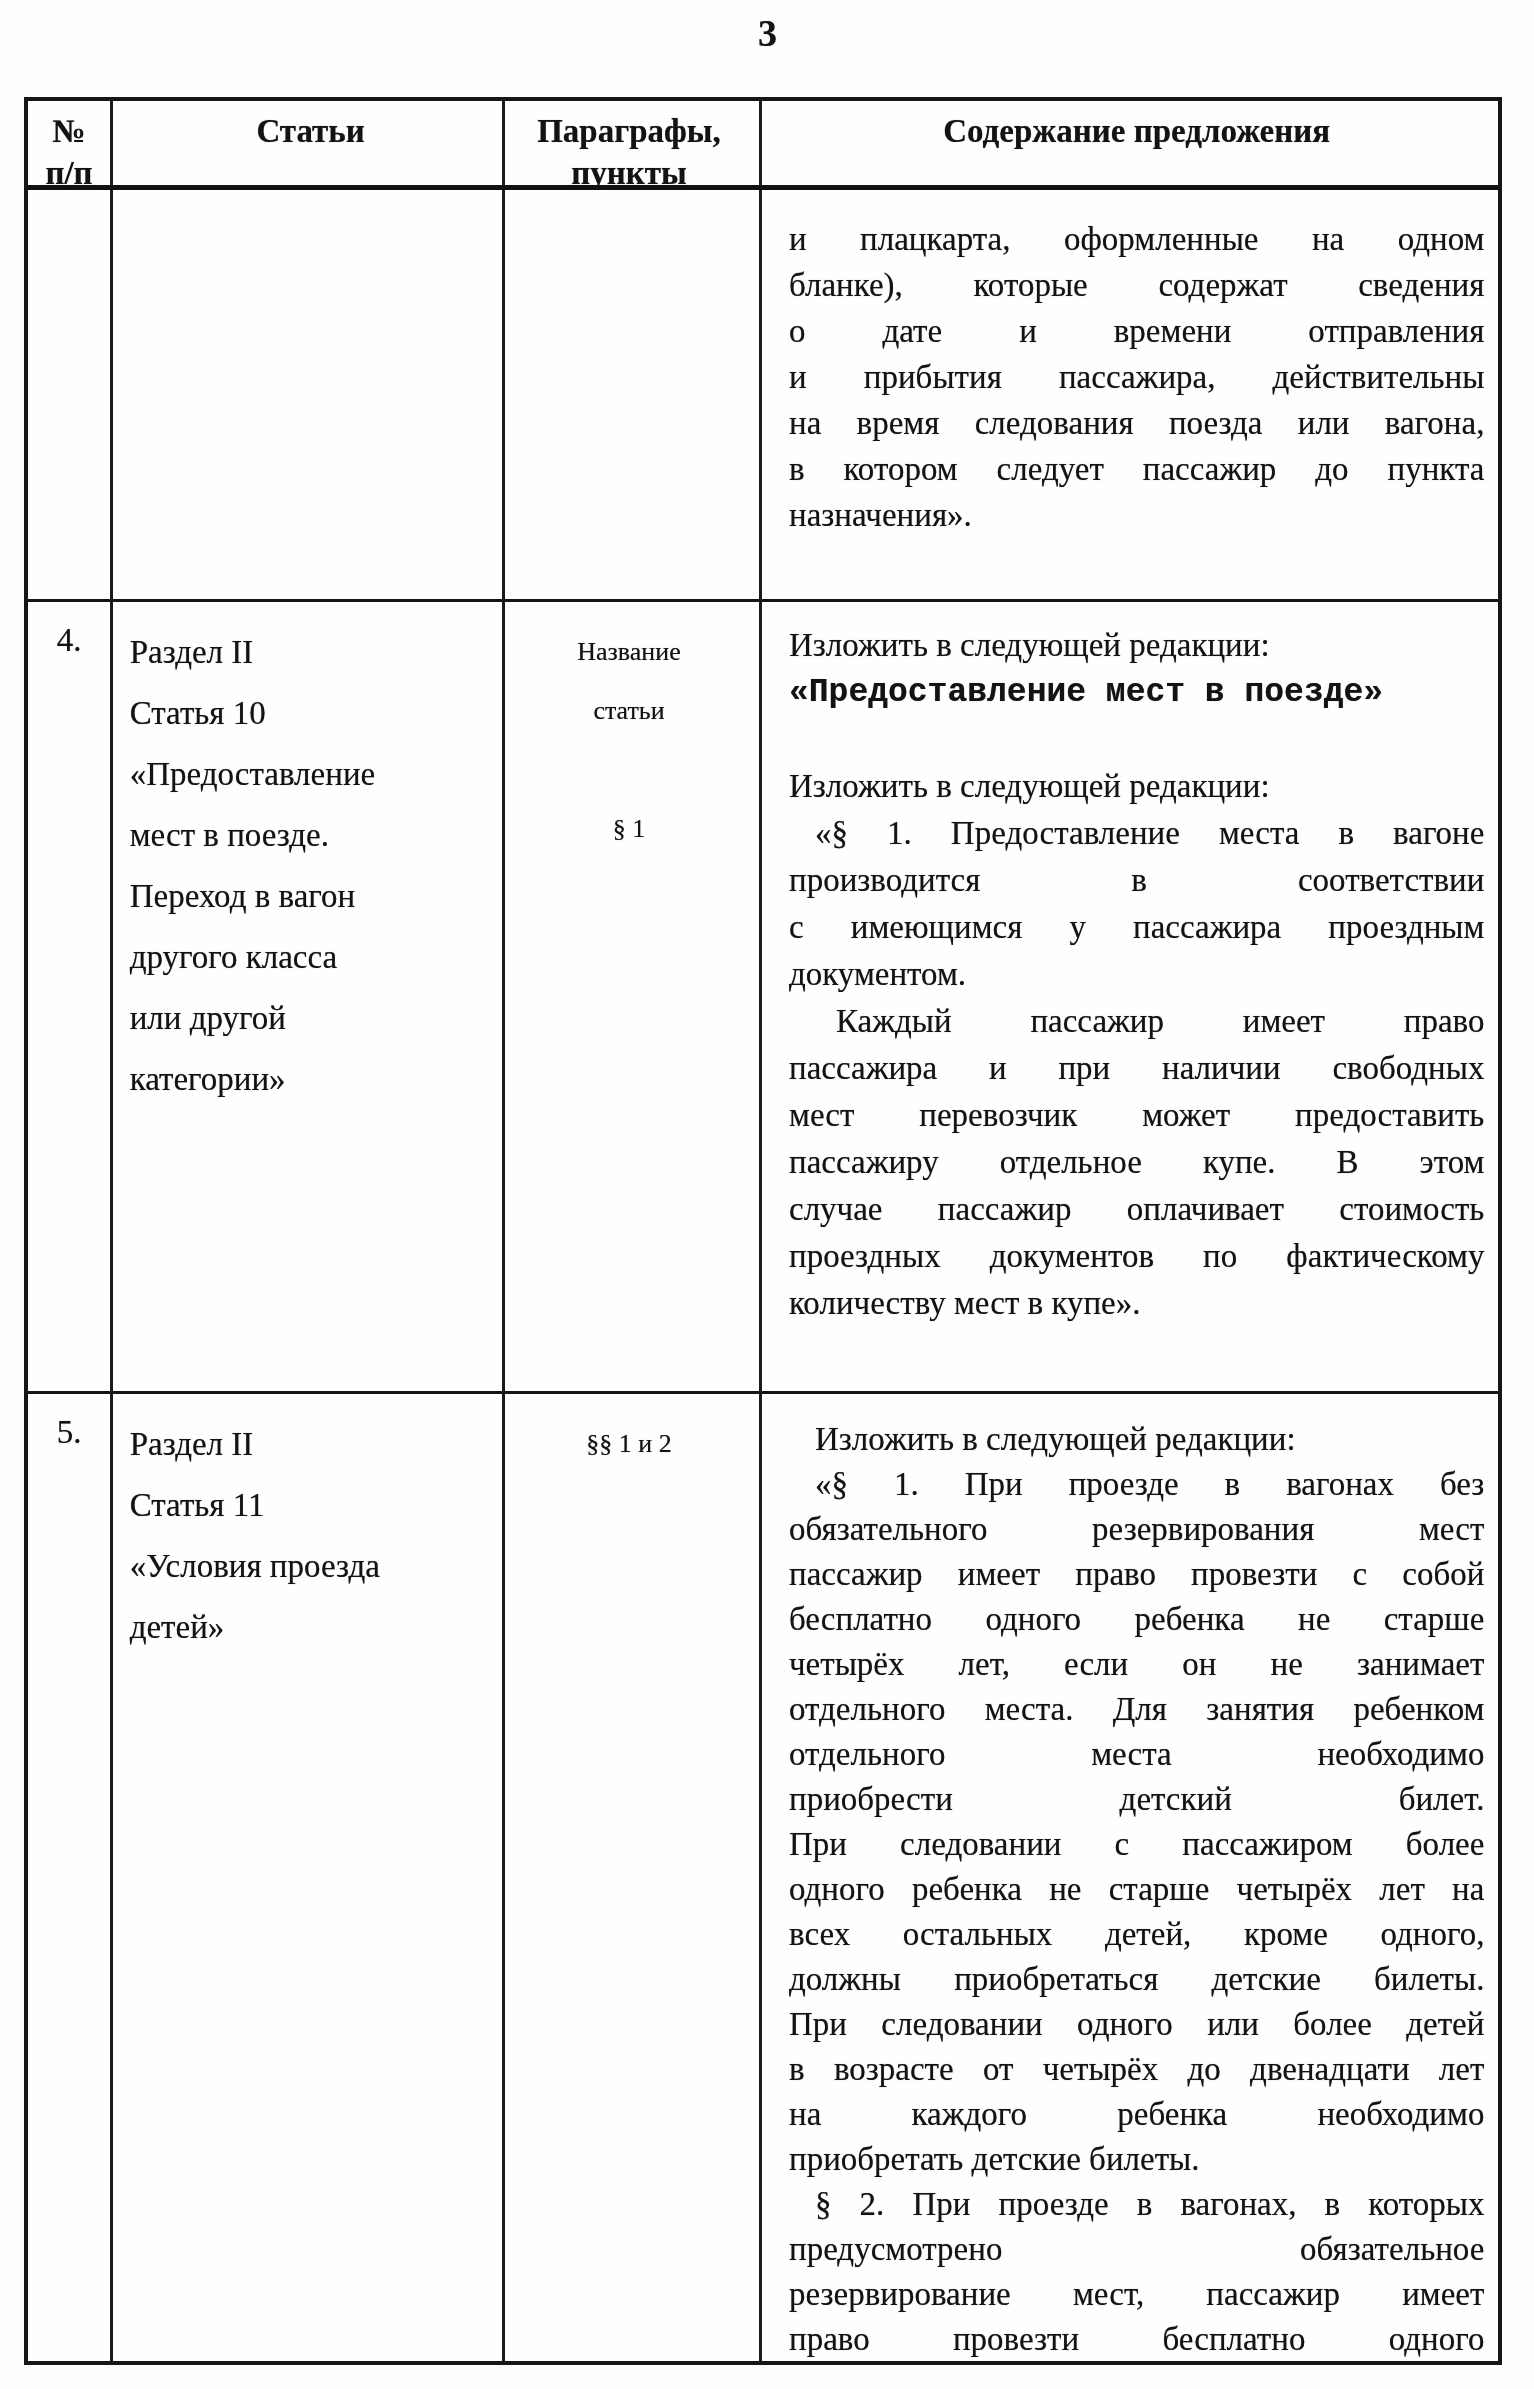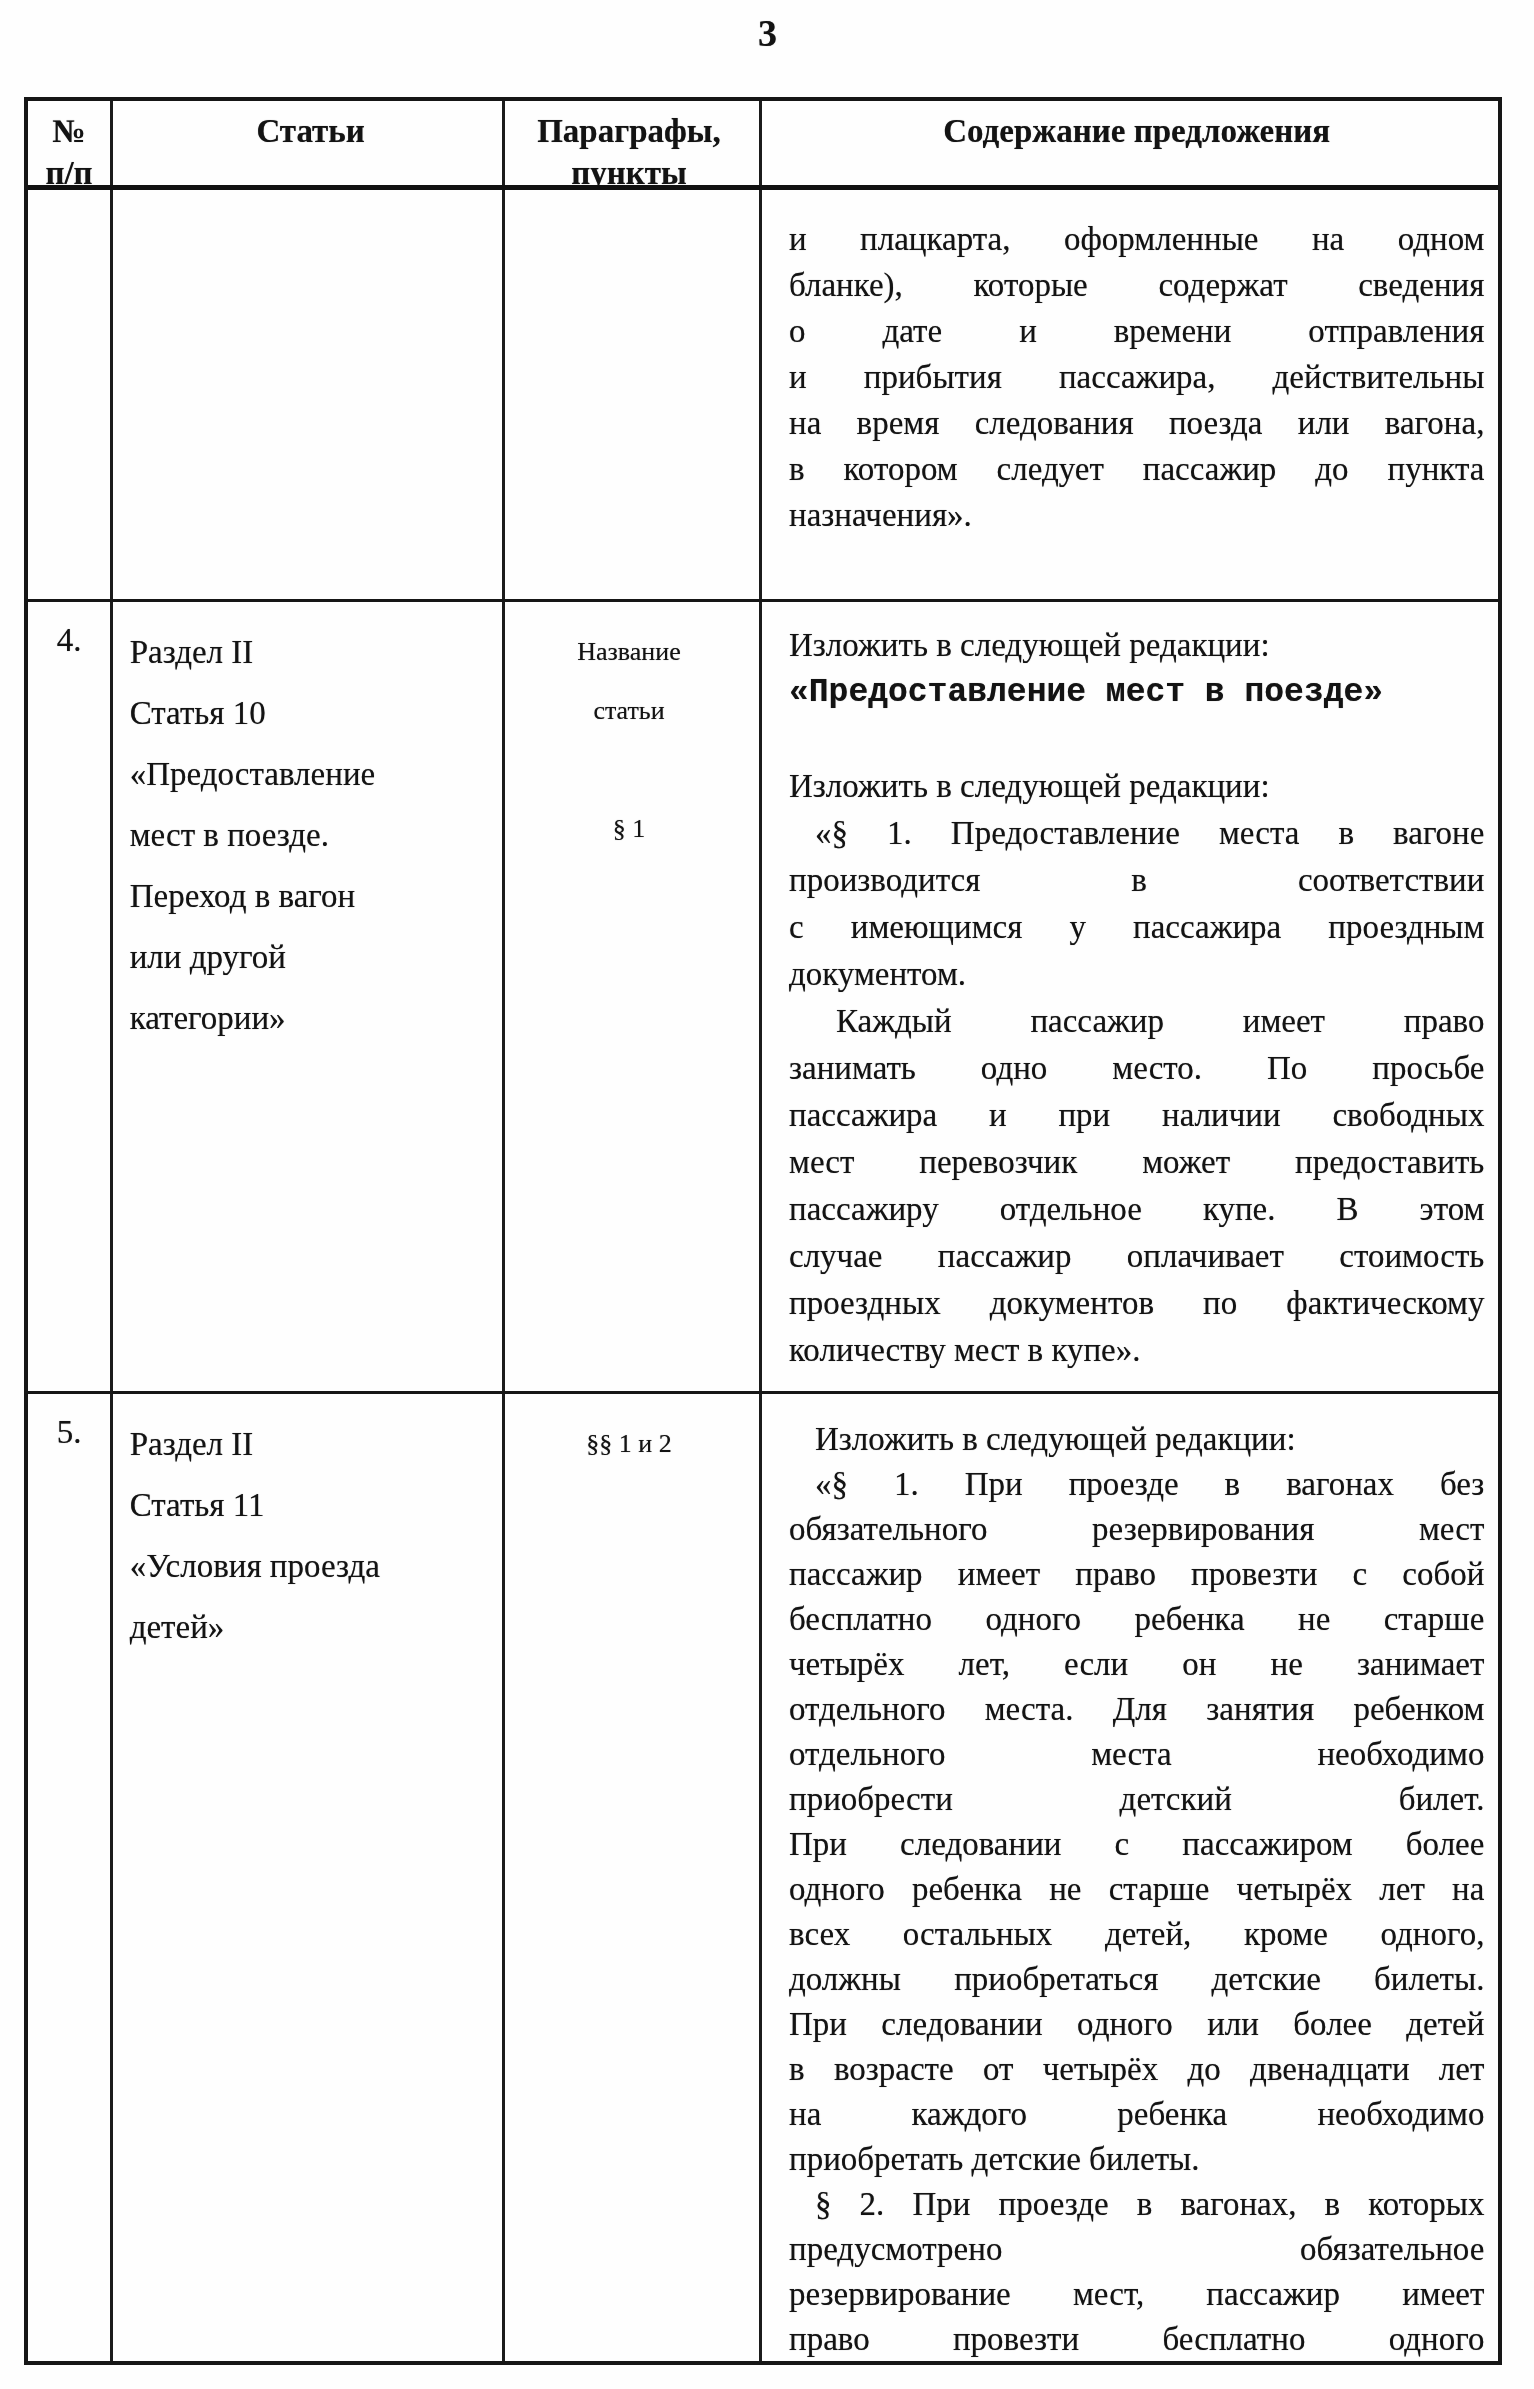--- a/index.html
+++ b/index.html
@@ -102,40 +102,40 @@
     </div>
 
     <div class="tr r2" style="height:792px">
       <div class="cell c-num">4.</div>
       <div class="cell c-art">
           <div class="line l">Раздел II</div>
           <div class="line l">Статья 10</div>
           <div class="line l">«Предоставление</div>
           <div class="line l">мест в поезде.</div>
           <div class="line l">Переход в вагон</div>
+          <div class="line l">другого класса</div>
           <div class="line l">или другой</div>
           <div class="line l">категории»</div>
         </div>
       <div class="cell c-par">
           <div class="line c">Название</div>
           <div class="line c">статьи</div>
           <div class="line gap"></div>
           <div class="line c">§ 1</div>
         </div>
       <div class="cell c-cnt">
           <div class="line l">Изложить в следующей редакции:</div>
           <div class="line l b">«Предоставление мест в поезде»</div>
           <div class="line blank"></div>
           <div class="line l">Изложить в следующей редакции:</div>
           <div class="line j i1">«§ 1. Предоставление места в вагоне</div>
           <div class="line j">производится в соответствии</div>
           <div class="line j">с имеющимся у пассажира проездным</div>
           <div class="line l">документом.</div>
           <div class="line j i2">Каждый пассажир имеет право</div>
-          <div class="line j">занимать одно место. По просьбе</div>
           <div class="line j">пассажира и при наличии свободных</div>
           <div class="line j">мест перевозчик может предоставить</div>
           <div class="line j">пассажиру отдельное купе. В этом</div>
           <div class="line j">случае пассажир оплачивает стоимость</div>
           <div class="line j">проездных документов по фактическому</div>
           <div class="line l">количеству мест в купе».</div>
         </div>
     </div>
 
     <div class="tr r3 last" style="height:1379px">

